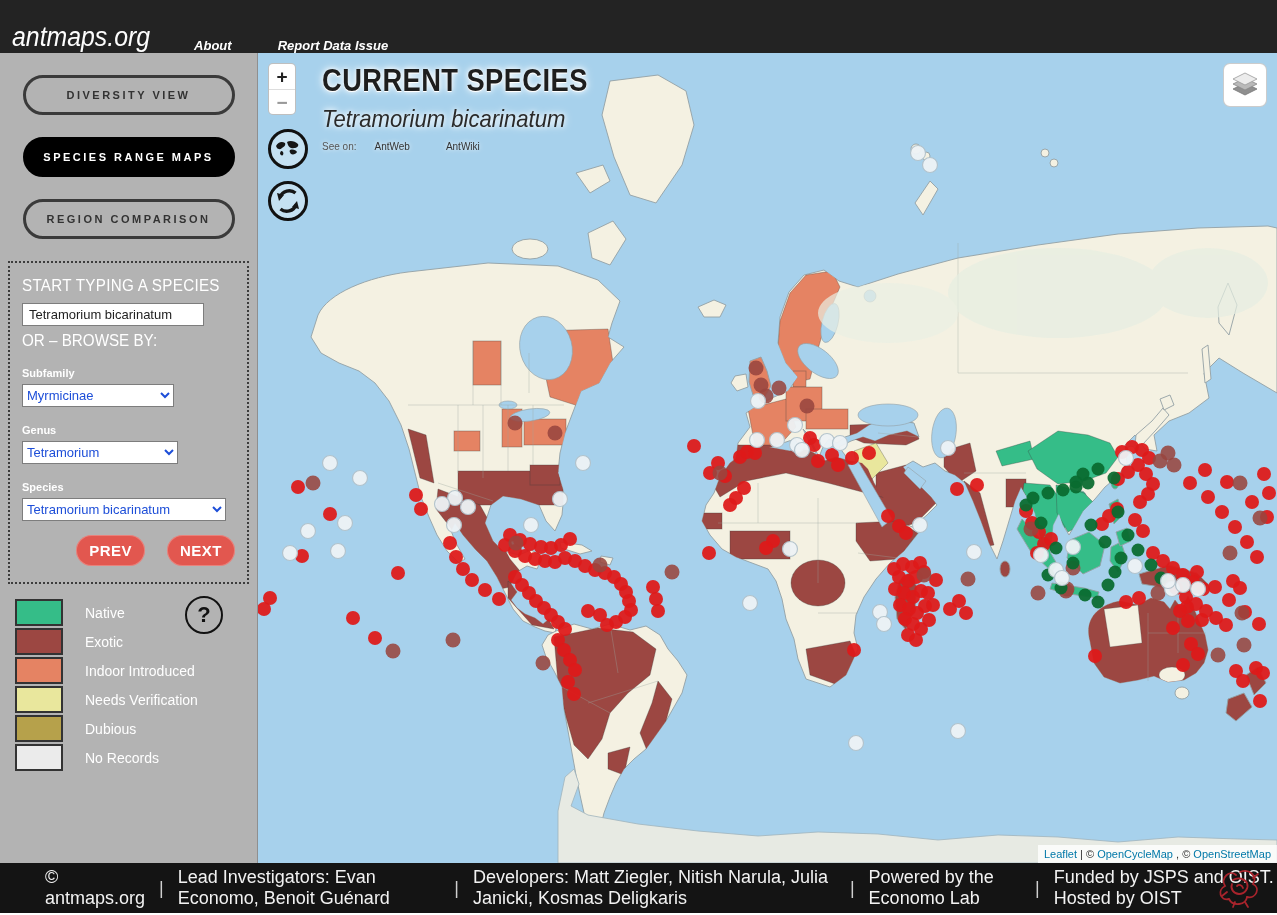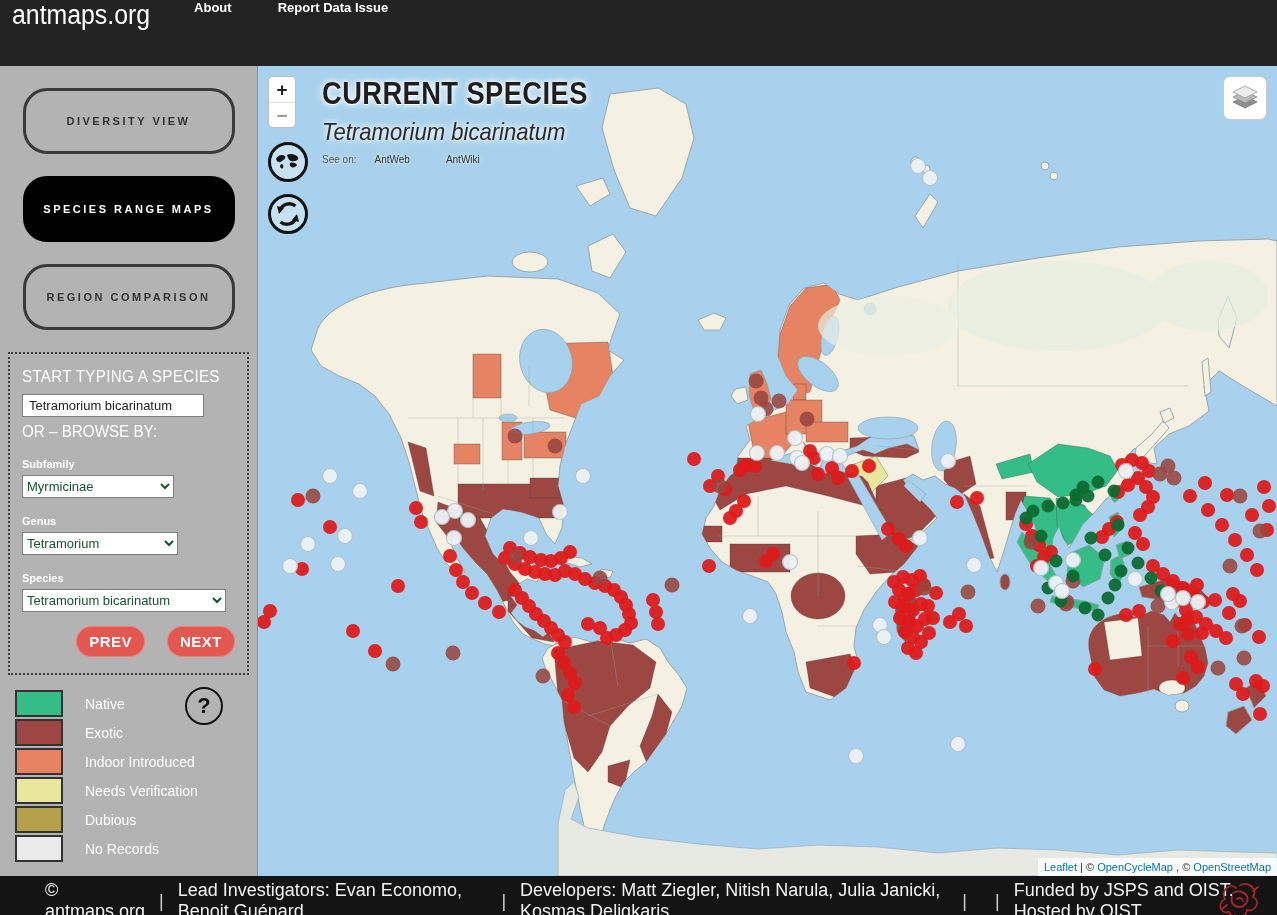--- a/index.html
+++ b/index.html
@@ -4,50 +4,50 @@
 <style>
   :root{
     --ocean:#a7d1ec; --land:#f4f1e2; --accent:#e2574f;
     --sidebar:#b3b3b3; --dark:#232323;
   }
   *{box-sizing:border-box;margin:0;padding:0;}
   html,body{width:1277px;height:915px;overflow:hidden;
     font-family:"Liberation Sans",sans-serif;background:#fff;}
 
   
-  .header{height:66px;background:var(--dark);display:flex;align-items:flex-start;color:#fff;}
+  .header{height:53px;background:var(--dark);display:flex;align-items:flex-end;color:#fff;font-style:italic;}
   .logo{font-size:27px;font-weight:400;letter-spacing:0;margin-left:12px;
     transform:scaleX(.92);transform-origin:left center;color:#fdfdfd;}
   .nav{display:flex;gap:46px;margin-left:32px;}
   .nav a{color:#fff;font-size:13px;font-weight:bold;text-decoration:none;cursor:pointer;}
 
   
   .main{display:flex;height:810px;}
   .sidebar{width:258px;background:var(--sidebar);border-right:1px solid #8f8f8f;
     position:relative;padding-top:22px;}
   .mapwrap{position:relative;width:1019px;height:810px;background:var(--ocean);}
 
   
-  .viewbtn{display:block;width:212px;margin:0 auto 22px;padding:24px 0;border-radius:24px;
+  .viewbtn{display:block;width:212px;margin:0 auto 22px;padding:11px 0;border-radius:24px;
     border:3px solid #3a3a3a;background:transparent;color:#333;font-size:11px;font-weight:bold;
     letter-spacing:2.5px;text-align:center;cursor:pointer;font-family:inherit;}
   .viewbtn.active{background:#000;border-color:#000;color:#fff;}
 
   
   .panel{margin:16px 8px 0;border:2px dotted #3c3c3c;padding:14px 12px 16px;position:relative;}
   .panel h2{color:#fff;font-size:16px;font-weight:400;letter-spacing:.3px;
     transform:scaleX(.95);transform-origin:left;white-space:nowrap;}
   .species-input{width:182px;height:23px;margin-top:8px;border:1px solid #7d7d7d;
     font-size:13px;padding:1px 6px;color:#222;font-family:inherit;background:#fff;}
   .browse{color:#fff;font-size:16px;font-weight:400;margin-top:6px;
     transform:scaleX(.95);transform-origin:left;white-space:nowrap;}
   .fld{margin-top:17px;}
   .fld label{display:block;color:#fff;font-size:11px;font-weight:bold;margin-bottom:5px;}
   .fld select{height:23px;font-size:13px;border:1px solid #7d7d7d;background:#fff;
-    font-family:inherit;color:#14532d;}
+    font-family:inherit;color:#1d4ed8;}
   .sel-subfamily{width:152px;} .sel-genus{width:156px;} .sel-species{width:204px;}
   .pn-row{display:flex;justify-content:flex-end;gap:22px;margin-top:14px;}
   .pn{background:var(--accent);color:#fff;border:none;border-radius:17px;
     padding:7px 13px;font-size:15px;font-weight:bold;letter-spacing:.5px;cursor:pointer;
     font-family:inherit;box-shadow:0 0 0 1px rgba(255,255,255,.25) inset;}
 
   
   .legend{margin:14px 0 0 15px;position:relative;}
   .lrow{display:flex;align-items:center;height:29px;}
   .swatch{width:48px;height:27px;border:2px solid #333;flex:none;}
@@ -660,20 +660,21 @@
   </div>
 </div>
 
 <div class="footer">
   <span class="seg">© antmaps.org</span>
   <span class="pipe">|</span>
   <span class="seg">Lead Investigators: Evan Economo, Benoit Guénard</span>
   <span class="pipe">|</span>
   <span class="seg">Developers: Matt Ziegler, Nitish Narula, Julia Janicki, Kosmas Deligkaris</span>
   <span class="pipe">|</span>
+  <span class="seg">Powered by the Economo Lab</span>
   <span class="pipe">|</span>
   <span class="seg">Funded by JSPS and OIST. Hosted by OIST</span>
   <span class="ant-logo">
     <svg width="50" height="44" viewBox="0 0 50 44">
       <g stroke="#a8242c" stroke-width="1.8" fill="none" stroke-linecap="round">
         <path d="M25,6 C34,2 43,10 38,18 C46,22 41,33 32,31 C31,39 18,41 14,33 C5,35 2,24 10,20 C5,12 15,3 21,9"></path>
         <path d="M18,14 C22,11 29,12 32,17 C34,22 30,28 24,28 C19,28 15,23 17,18"></path>
         <path d="M22,20 C24,18 27,19 28,22"></path>
         <path d="M12,26 L7,30 M38,12 L43,8 M20,36 L18,41 M30,36 L33,41"></path>
       </g>

